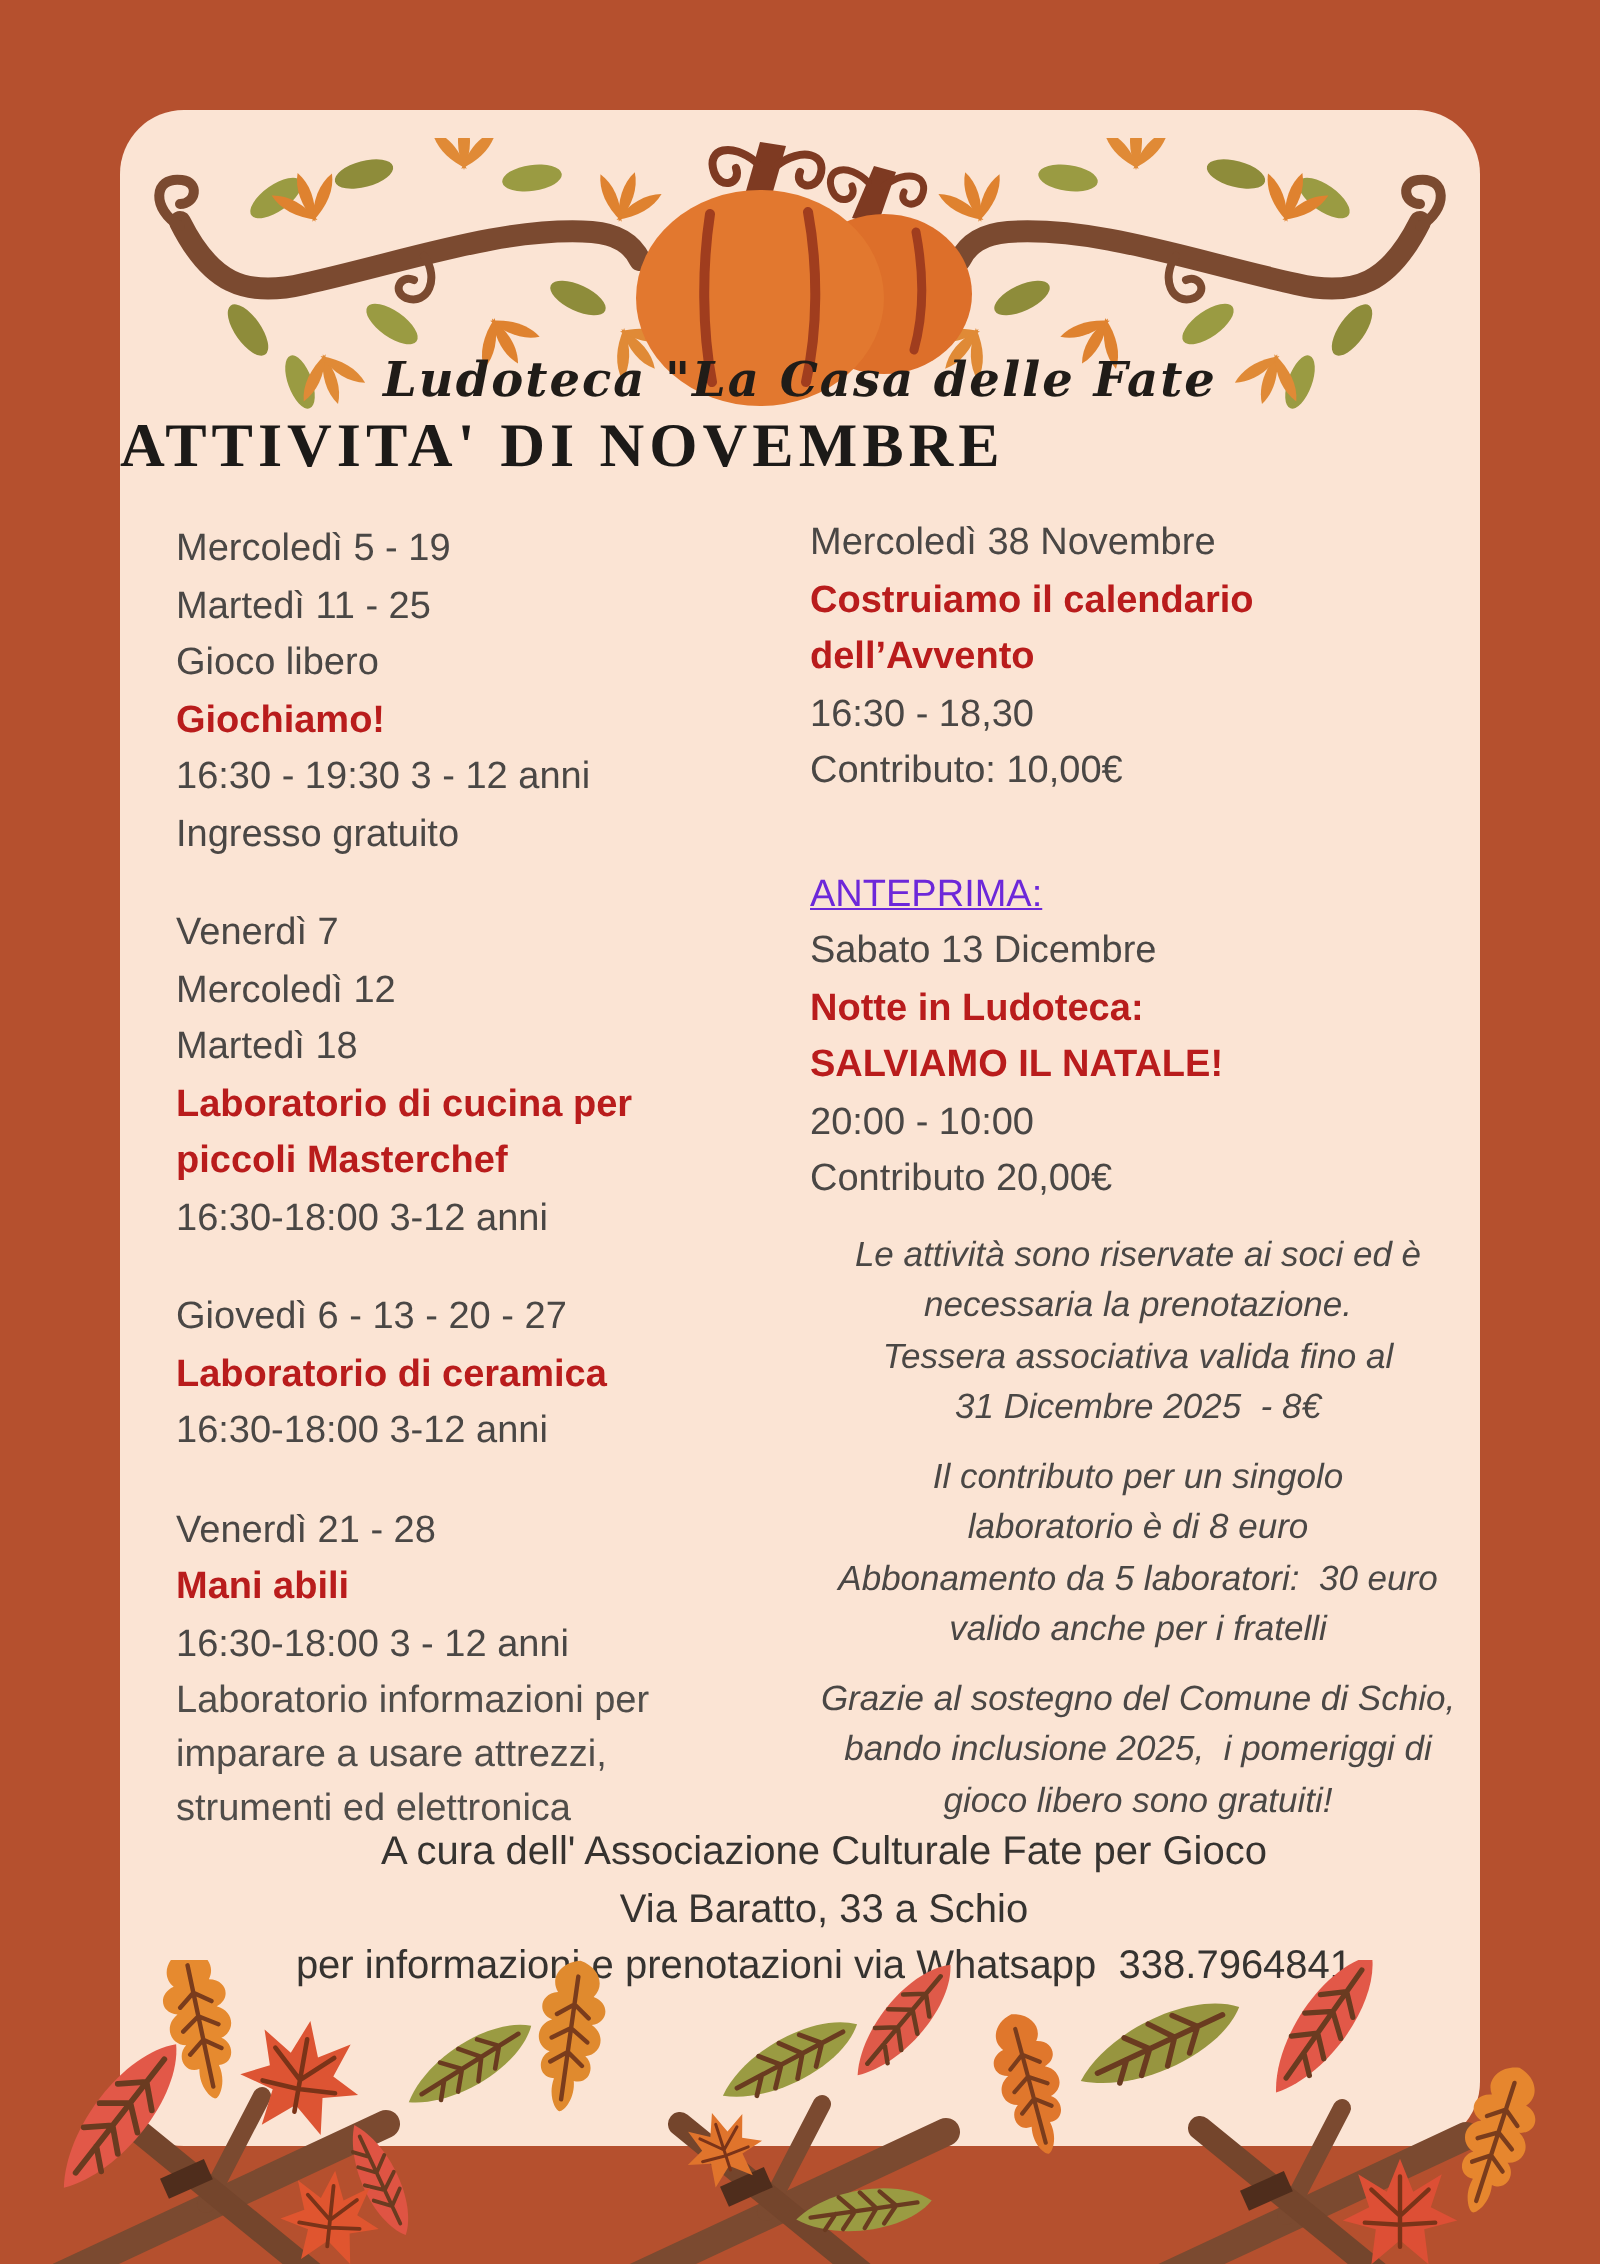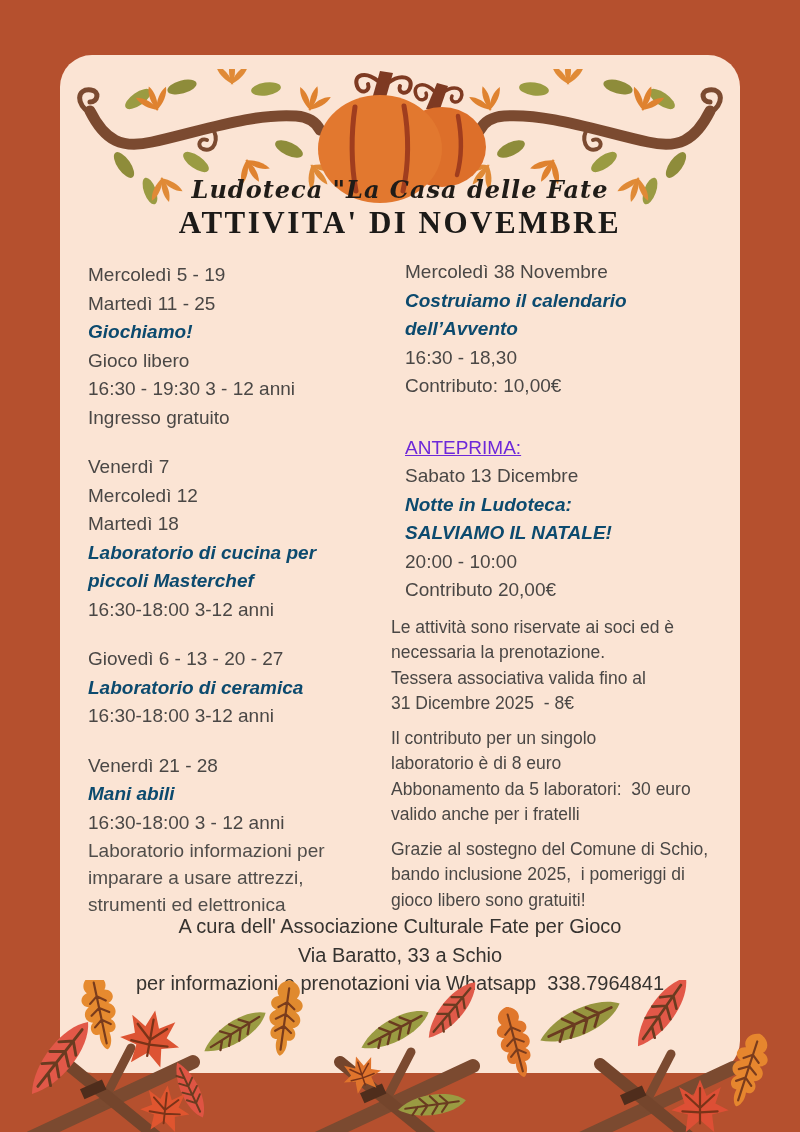--- a/index.html
+++ b/index.html
@@ -12,38 +12,38 @@
     position:absolute;left:60px;top:55px;width:680px;height:1018px;
     background:#fbe4d4;border-radius:32px;
   }
   .top-decor{position:absolute;top:14px;left:0;width:680px;height:152px;}
   .script-title{
     position:absolute;top:120px;left:0;width:100%;text-align:center;
     font-family:"DejaVu Serif","Liberation Serif",serif;font-style:italic;font-weight:bold;
     font-size:24px;color:#201c18;letter-spacing:1px;
   }
   .main-title{
-    position:absolute;top:150px;left:0;width:100%;text-align:center;
+    position:absolute;top:150px;left:0;width:100%;
     font-family:"Liberation Serif","DejaVu Serif",serif;font-weight:bold;
     font-size:31px;letter-spacing:2.5px;color:#1c1a18;
   }
   .col-left{position:absolute;left:28px;top:206px;width:322px;}
   .col-right{position:absolute;left:345px;top:203px;width:340px;}
   .line{font-size:19px;line-height:28.5px;color:#4a4745;white-space:pre;}
-  .bold{font-weight:bold;color:#0c4a6e;font-style:italic;}
+  .bold{font-weight:bold;color:#b91c1c;}
   .underline{text-decoration:underline;color:#6d28d9;}
   .event{margin-bottom:21px;}
   .event:last-child{margin-bottom:0;}
   .desc-line{font-size:19px;line-height:27px;color:#504d4a;white-space:pre;}
   .r-event{margin-bottom:33px;}
   .anteprima{margin-bottom:10px;}
-  .notes{margin-left:-14px;width:356px;text-align:left;}
+  .notes{margin-left:-14px;width:356px;text-align:center;font-style:italic;}
   .note{margin-bottom:9px;}
   .note-line{font-size:17.5px;line-height:25.5px;color:#4a4745;white-space:pre;}
-  .footer{position:absolute;top:857px;left:0;width:100%;text-align:center;}
+  .footer{position:absolute;top:857px;left:0;width:100%;text-align:center;padding-left:12px;}
   .footer-line{font-size:20px;line-height:28.5px;color:#363330;white-space:pre;}
   .bottom-decor{position:absolute;left:0;bottom:0;width:800px;height:152px;z-index:5;}
 </style>
 </head>
 <body>
 
 <div class="card">
 
   <svg class="top-decor" viewBox="0 0 680 152">
     <defs>
@@ -93,22 +93,22 @@
     </g>
   </svg>
 
   <div class="script-title">Ludoteca "La Casa delle Fate</div>
   <div class="main-title">ATTIVITA' DI NOVEMBRE</div>
 
   <div class="col-left">
     <div class="event">
       <div class="line">Mercoledì 5 - 19</div>
       <div class="line">Martedì 11 - 25</div>
+      <div class="line">Gioco libero</div>
       <div class="line bold">Giochiamo!</div>
-      <div class="line">Gioco libero</div>
       <div class="line">16:30 - 19:30 3 - 12 anni</div>
       <div class="line">Ingresso gratuito</div>
     </div>
 
     <div class="event">
       <div class="line">Venerdì 7</div>
       <div class="line">Mercoledì 12</div>
       <div class="line">Martedì 18</div>
       <div class="line bold">Laboratorio di cucina per</div>
       <div class="line bold">piccoli Masterchef</div>

